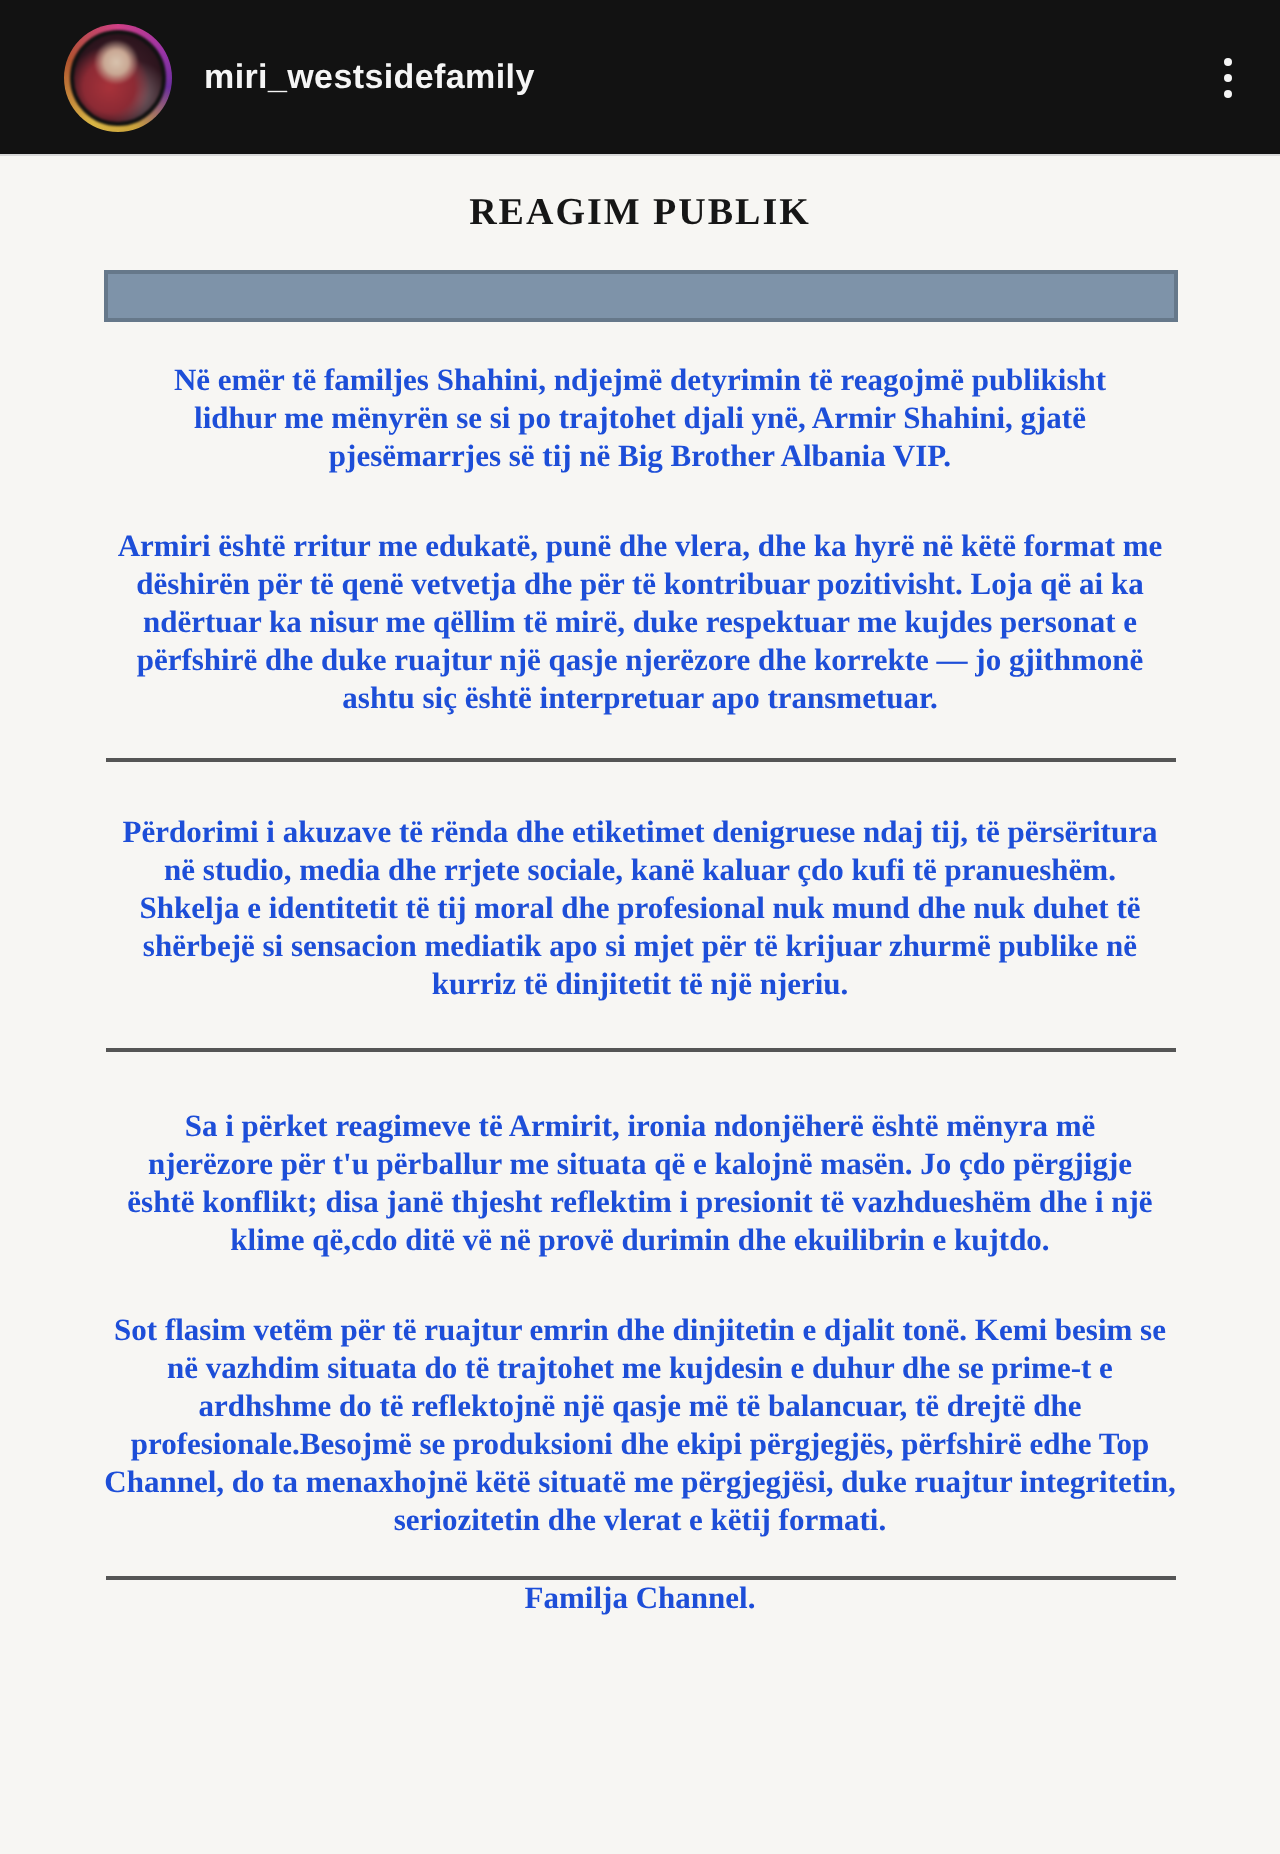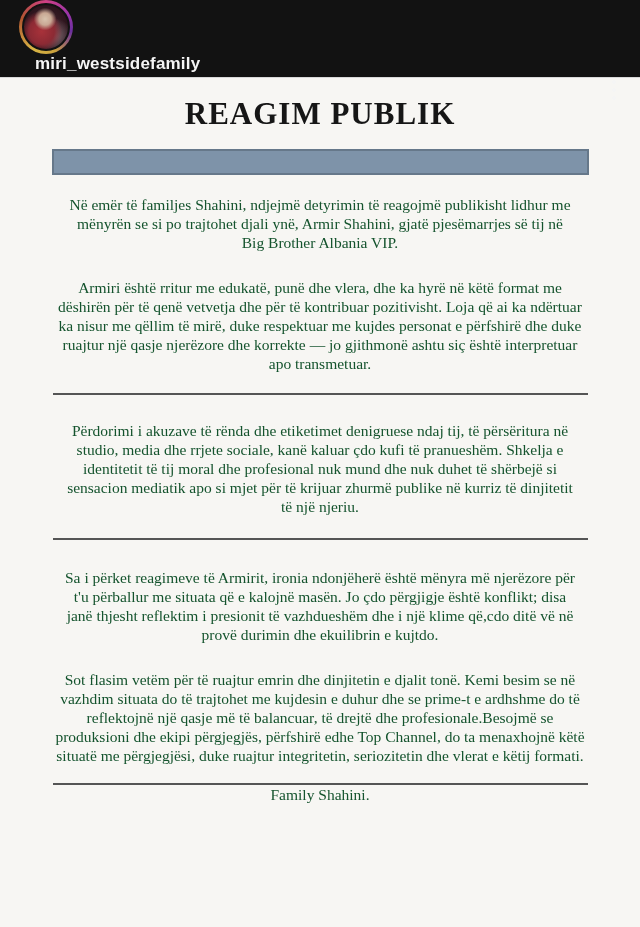--- a/index.html
+++ b/index.html
@@ -11,24 +11,24 @@
     background: #f7f6f3;
     overflow: hidden;
     font-family: "Liberation Serif", serif;
   }
 
   
   .post-header {
     height: 78px;
     background: #121212;
     display: flex;
-    padding: 0 18px 0 19px;
+    align-items: center;
+    padding: 0 18px 0 32px;
     box-sizing: border-box;
     border-bottom: 1px solid #d8d8d8;
-    flex-direction: column;
   }
   .avatar-ring {
     width: 54px; height: 54px;
     border-radius: 50%;
     background: conic-gradient(from 0deg,
       #cf3f85 0deg, #9a34a8 60deg, #6c2f9e 100deg,
       #caa23c 160deg, #d8b545 210deg, #b0542f 290deg, #cf3f85 360deg);
     display: flex; align-items: center; justify-content: center;
     cursor: pointer;
     flex: 0 0 auto;
@@ -67,40 +67,40 @@
     border-radius: 50%;
   }
 
   
   .post-body {
     color: #1c1c1c;
     text-align: center;
   }
   .statement-title {
     margin: 18px 0 12px 0;
-    font-size: 31px;
+    font-size: 19px;
     font-weight: 700;
     letter-spacing: 1px;
     color: #161616;
   }
   .accent-bar {
     width: 537px;
     height: 26px;
     margin: 17px auto 0 auto;
     background: #7e93a9;
     border: 2px solid #66788a;
     box-sizing: border-box;
   }
   .post-body p {
     width: 540px;
     margin: 12px auto;
     font-size: 15.5px;
-    font-weight: 400;
+    font-weight: 700;
     line-height: 19px;
-    color: #14532d;
+    color: #1d4ed8;
   }
   p.para-1 { margin-top: 20px; width: 505px; }
   p.para-2 { margin-top: 26px; }
   p.para-3 { margin-top: 26px; width: 520px; }
   p.para-4 { margin-top: 28px; width: 520px; }
   p.para-5 { margin-top: 26px; }
   p.para-6 { margin-top: 14px; width: 525px; }
   .divider {
     border: none;
     border-top: 2px solid #555555;
@@ -139,16 +139,16 @@
 
     <p class="para-3">Përdorimi i akuzave të rënda dhe etiketimet denigruese ndaj tij, të përsëritura në studio, media dhe rrjete sociale, kanë kaluar çdo kufi të pranueshëm. Shkelja e identitetit të tij moral dhe profesional nuk mund dhe nuk duhet të shërbejë si sensacion mediatik apo si mjet për të krijuar zhurmë publike në kurriz të dinjitetit të një njeriu.</p>
 
     <hr class="divider d2">
 
     <p class="para-4">Sa i përket reagimeve të Armirit, ironia ndonjëherë është mënyra më njerëzore për t'u përballur me situata që e kalojnë masën. Jo çdo përgjigje është konflikt; disa janë thjesht reflektim i presionit të vazhdueshëm dhe i një klime që,cdo ditë vë në provë durimin dhe ekuilibrin e kujtdo.</p>
     <p class="para-5">Sot flasim vetëm për të ruajtur emrin dhe dinjitetin e djalit tonë. Kemi besim se në vazhdim situata do të trajtohet me kujdesin e duhur dhe se prime-t e ardhshme do të reflektojnë një qasje më të balancuar, të drejtë dhe profesionale.Besojmë se produksioni dhe ekipi përgjegjës, përfshirë edhe Top Channel, do ta menaxhojnë këtë situatë me përgjegjësi, duke ruajtur integritetin, seriozitetin dhe vlerat e këtij formati.</p>
 
     <hr class="divider d3">
 
-    <p class="closing-line">Family Shahini.</p>
+    <p class="closing-line">Familja Channel.</p>
   </div>
 
 </div>
 
 </body></html>

